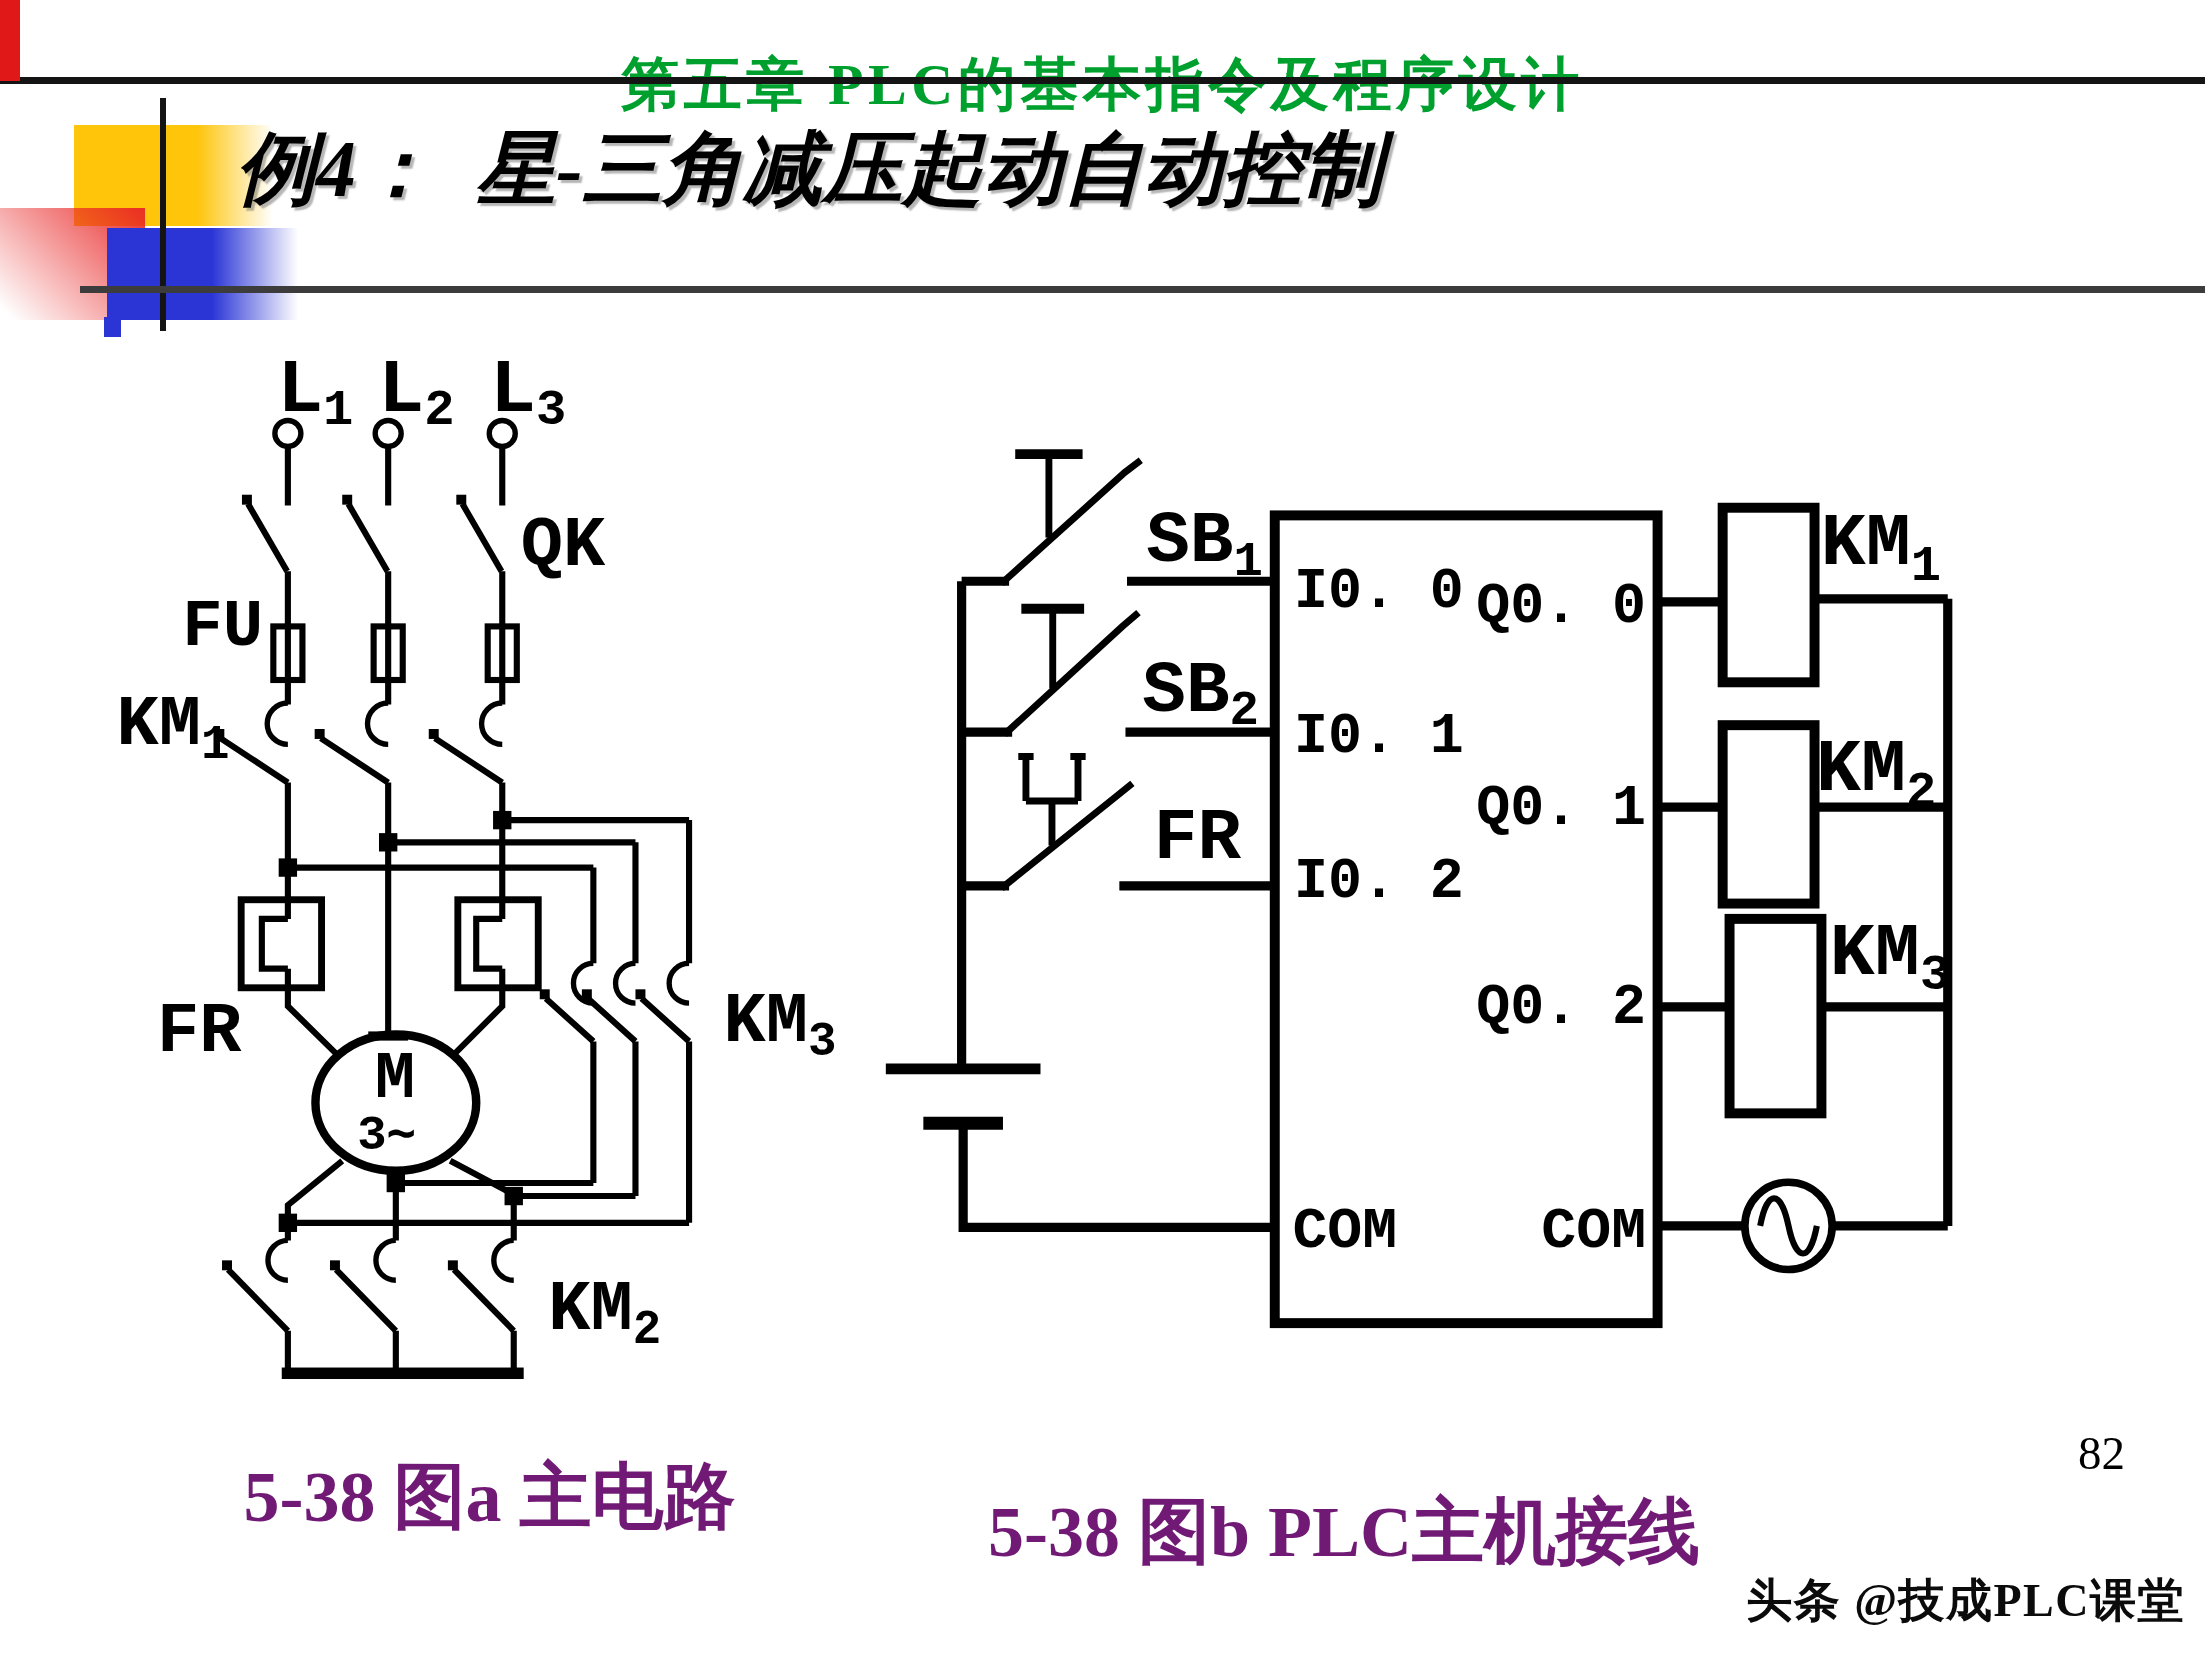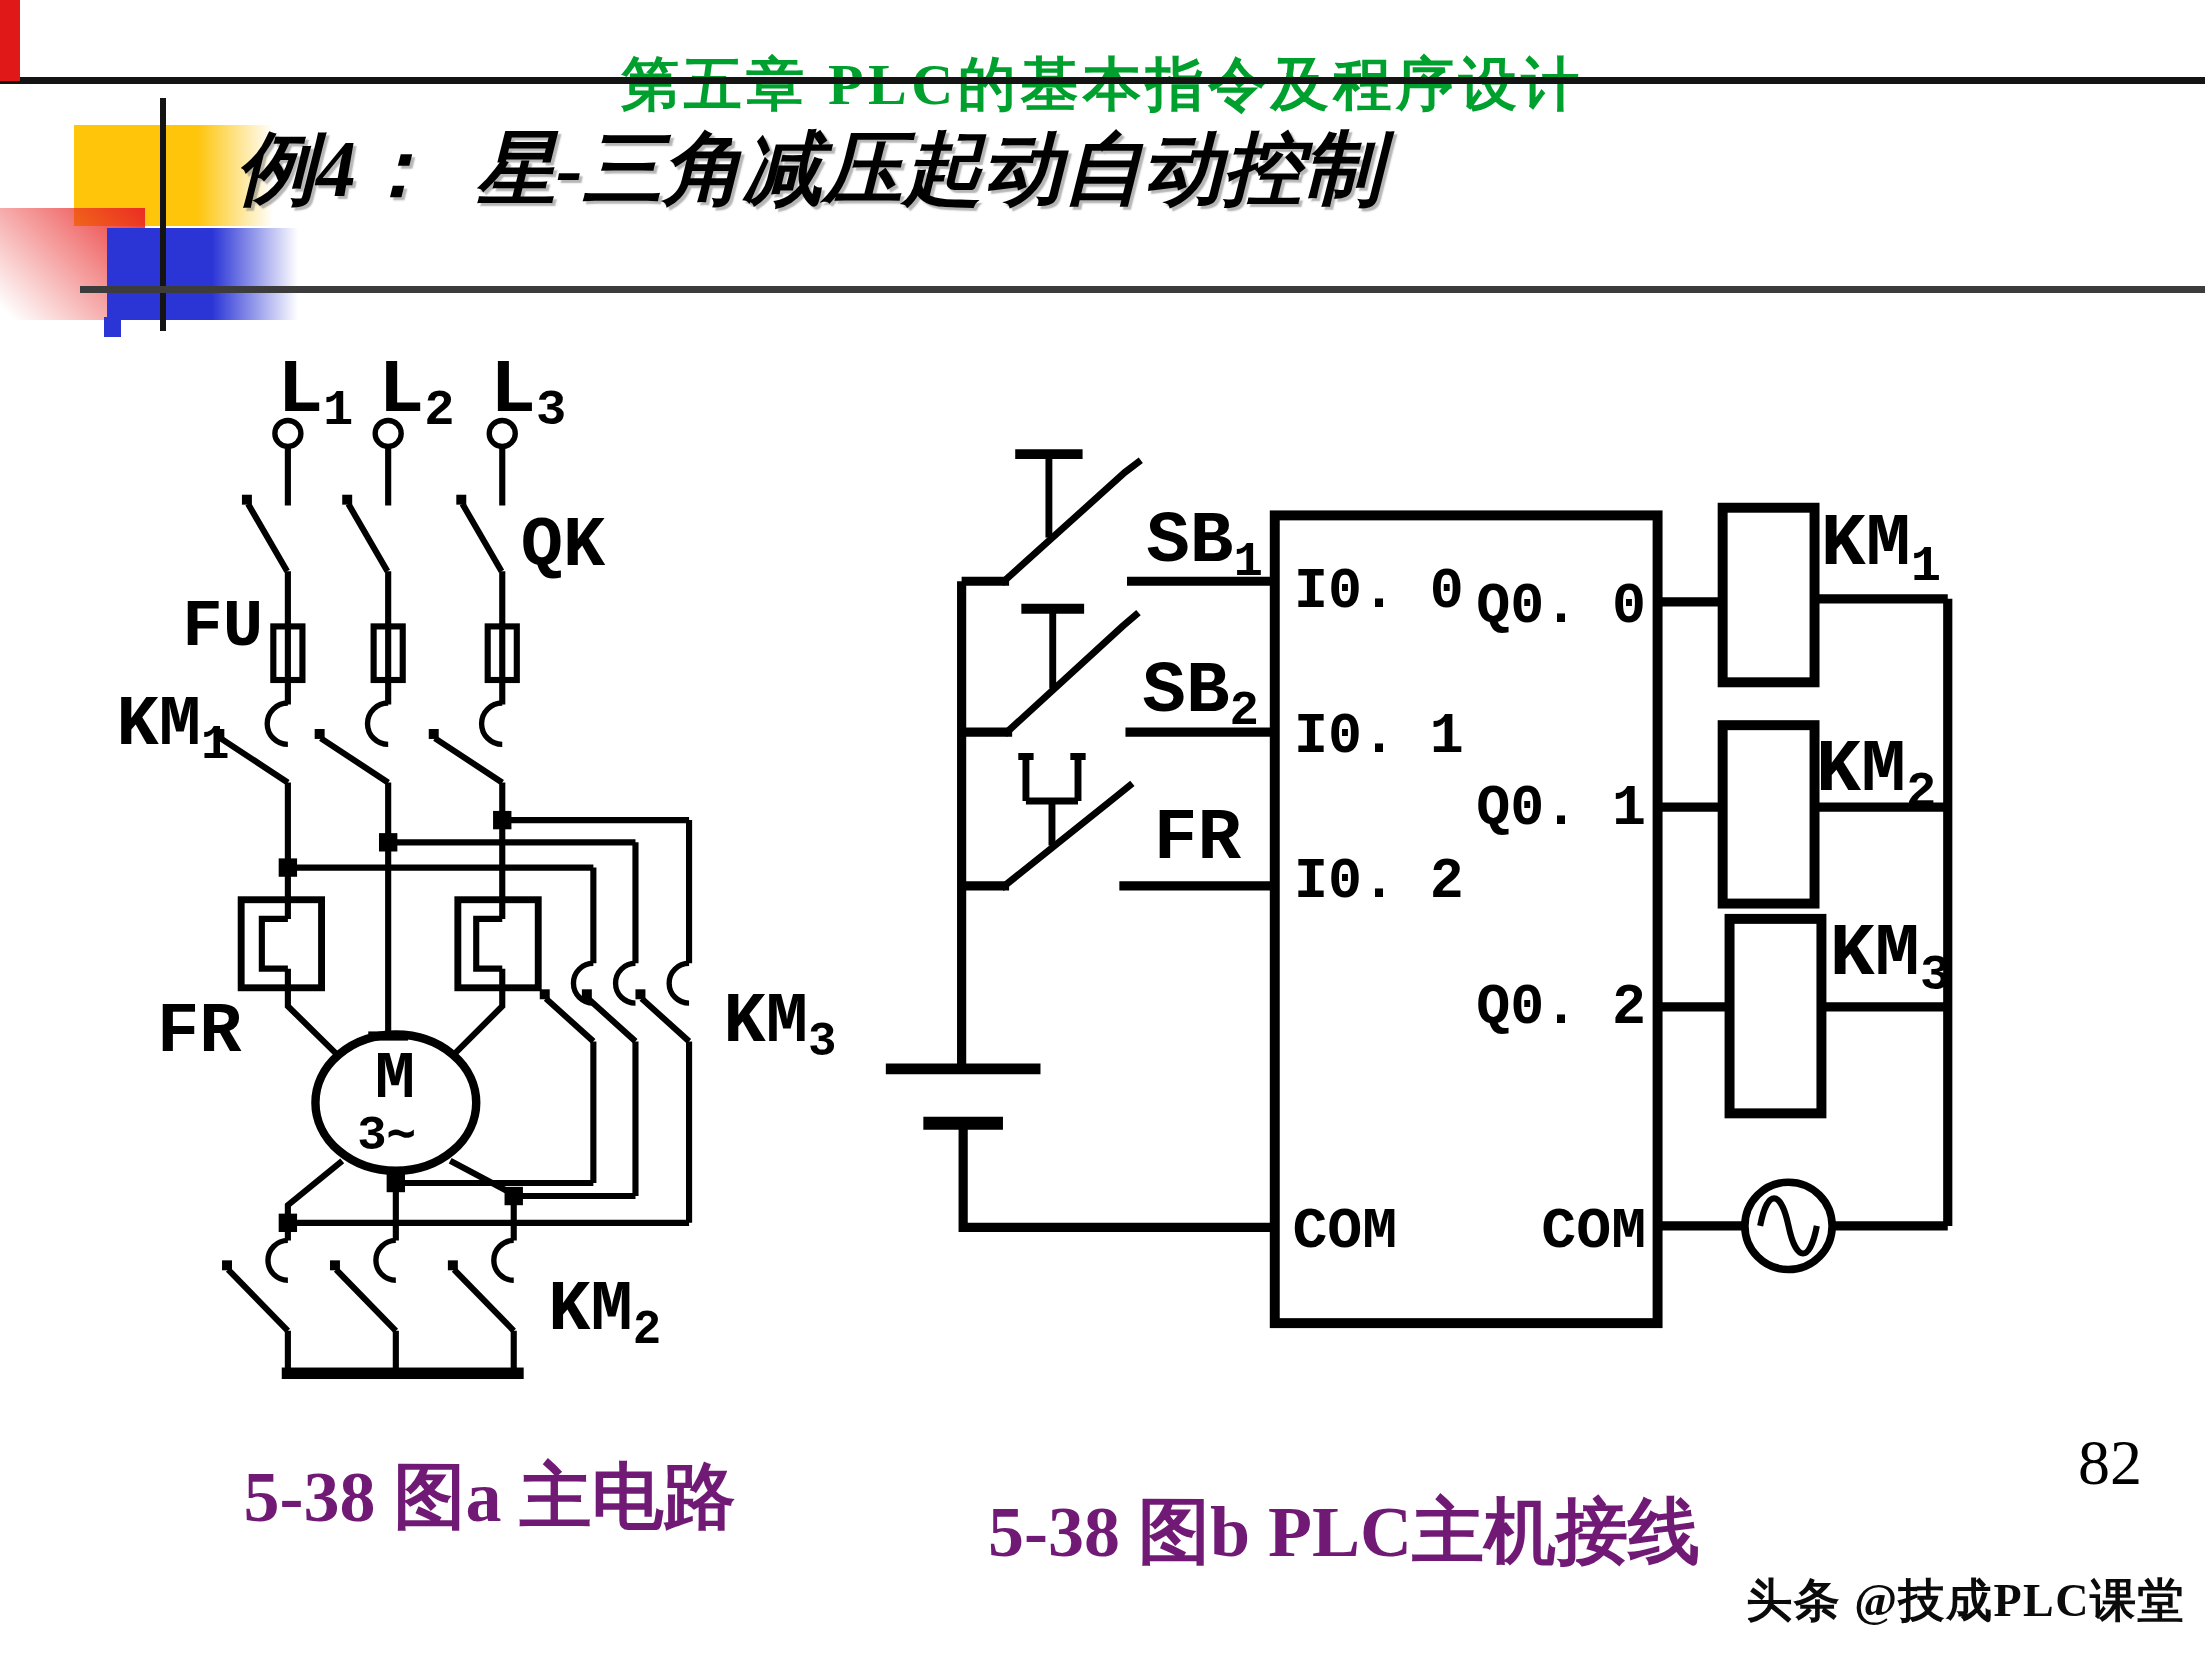--- a/index.html
+++ b/index.html
@@ -16,21 +16,21 @@
   .deco-blue{position:absolute;left:107px;top:228px;width:191px;height:92px;
       background:linear-gradient(90deg,#2b35d6 0%,#2b35d6 55%,rgba(43,53,214,0) 100%);}
   .deco-blue-tail{position:absolute;left:104px;top:317px;width:17px;height:20px;background:#2b35d6;}
   .deco-vline{position:absolute;left:160px;top:98px;width:6.1px;height:233px;background:#141414;}
   .deco-hline{position:absolute;left:80px;top:286px;width:2126px;height:6.9px;background:#3c3c3c;}
   .slide-title{position:absolute;left:236px;top:116px;font-size:80px;font-weight:bold;color:#000;
       text-shadow:3.1px 3.1px 1.5px rgba(110,110,110,.5);white-space:pre;font-style:italic;}
   .caption{position:absolute;font-size:72px;font-weight:bold;color:#701a75;white-space:pre;}
   .cap-a{left:191px;top:1449px;width:597px;text-align:center;}
   .cap-b{left:988px;top:1484px;width:704px;}
-  .pagenum{position:absolute;left:2078px;top:1426px;font-size:64px;color:#000;}
+  .pagenum{position:absolute;left:2078px;top:1426px;font-size:47px;color:#000;}
   .watermark{position:absolute;right:20px;top:1570px;font-size:46px;font-weight:600;color:#0b0b0b;
       font-family:Liberation Serif, serif;letter-spacing:1.5px;}
   svg text{font-family:"Liberation Mono",monospace;font-weight:bold;fill:#000;}
 </style>
 </head>
 <body>
 
 <div class="page">
 
   <div class="hdr" id="hdrText" style="color: rgb(0, 160, 46);">第五章  PLC的基本指令及程序设计</div>

